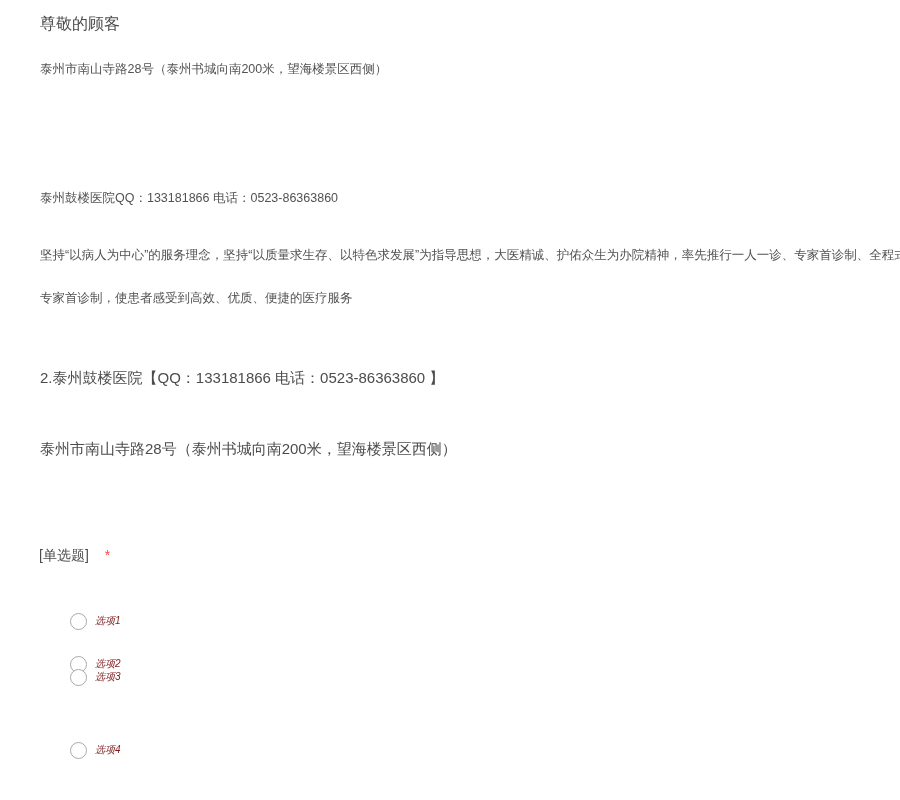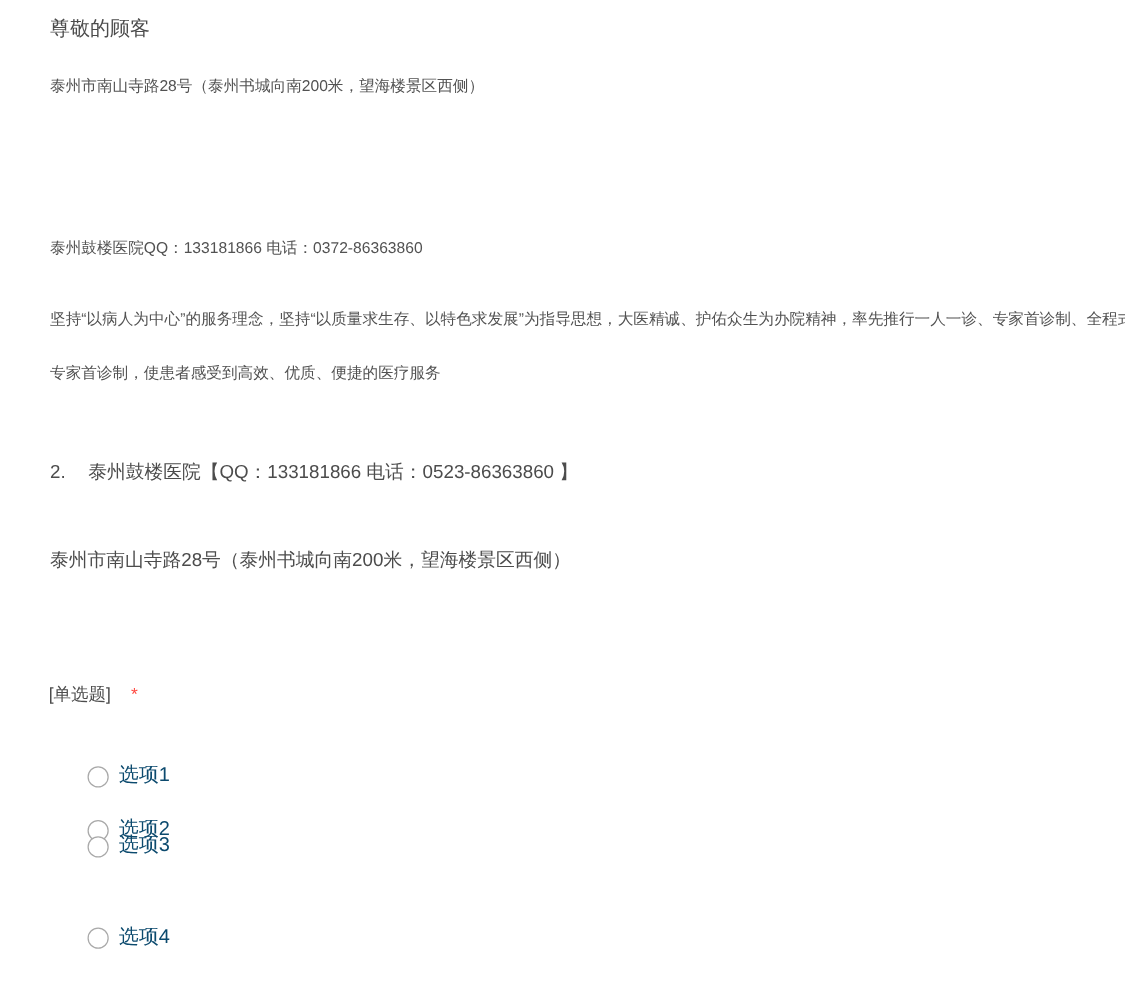--- a/index.html
+++ b/index.html
@@ -44,21 +44,21 @@
   .para-1 { top: 248px; }
   .para-2 { top: 291px; }
   .q-heading {
     left: 40px; top: 369px;
     font-size: 15px;
     color: #4c4c4c;
     line-height: 18px;
     white-space: nowrap;
   }
   .q-heading .q-num { display: inline-block; }
-  .q-heading .q-title { display: inline-block; margin-left: 18px; }
+  .q-heading .q-title { display: inline-block; }
   .q-line {
     left: 40px;
     font-size: 15px;
     color: #4c4c4c;
     line-height: 18px;
     white-space: nowrap;
   }
   .q-address { top: 440px; }
   .q-route   { top: 511px; }
   .q-tag-row {
@@ -90,36 +90,37 @@
     width: 15px;
     height: 15px;
     border: 1px solid #a9a9a9;
     border-radius: 50%;
     background: #ffffff;
     box-sizing: content-box;
     flex: 0 0 auto;
   }
   .option-label {
     margin-left: 8px;
-    font-size: 16px;
-    color: #0c4a6e;
+    font-size: 10px;
+    color: #7f1d1d;
     line-height: 16px;
+    font-style: italic;
   }
 </style>
 </head>
 <body>
 
 <div class="page">
 
   <div class="abs greeting">尊敬的顾客</div>
 
   <div class="abs intro-line intro-address">泰州市南山寺路28号（泰州书城向南200米，望海楼景区西侧）</div>
 
 
-  <div class="abs intro-line intro-contact">泰州鼓楼医院QQ：133181866 电话：0372-86363860</div>
+  <div class="abs intro-line intro-contact">泰州鼓楼医院QQ：133181866 电话：0523-86363860</div>
 
   <div class="abs para-line para-1">坚持“以病人为中心”的服务理念，坚持“以质量求生存、以特色求发展”为指导思想，大医精诚、护佑众生为办院精神，率先推行一人一诊、专家首诊制、全程式</div>
 
   <div class="abs para-line para-2">专家首诊制，使患者感受到高效、优质、便捷的医疗服务</div>
 
   <div class="abs q-heading">
     <span class="q-num">2.</span><span class="q-title">泰州鼓楼医院【QQ：133181866 电话：0523-86363860 】</span>
   </div>
 
   <div class="abs q-line q-address">泰州市南山寺路28号（泰州书城向南200米，望海楼景区西侧）</div>

